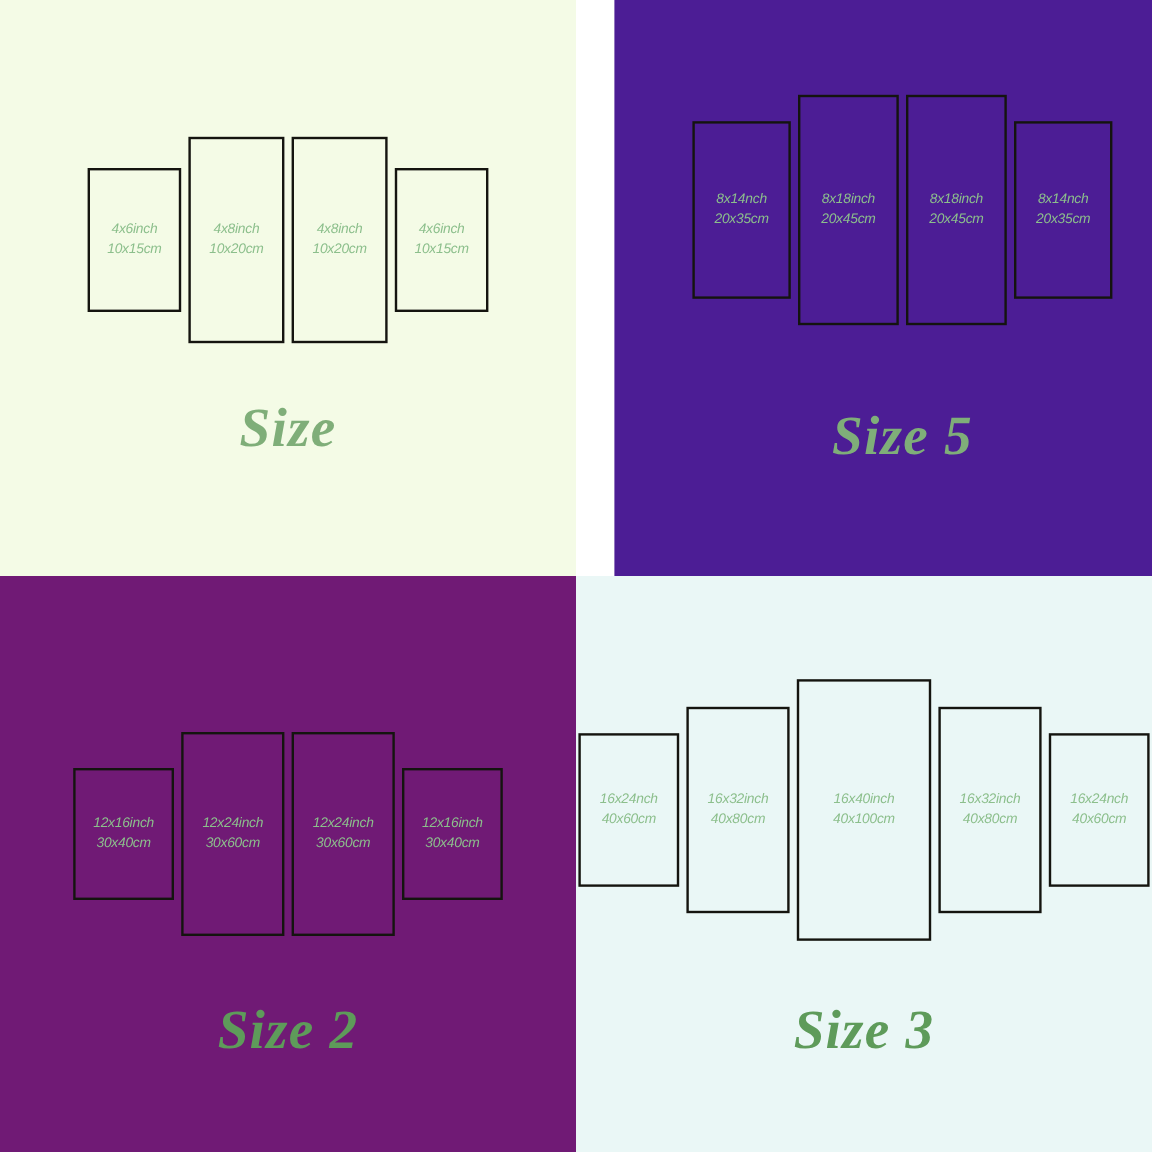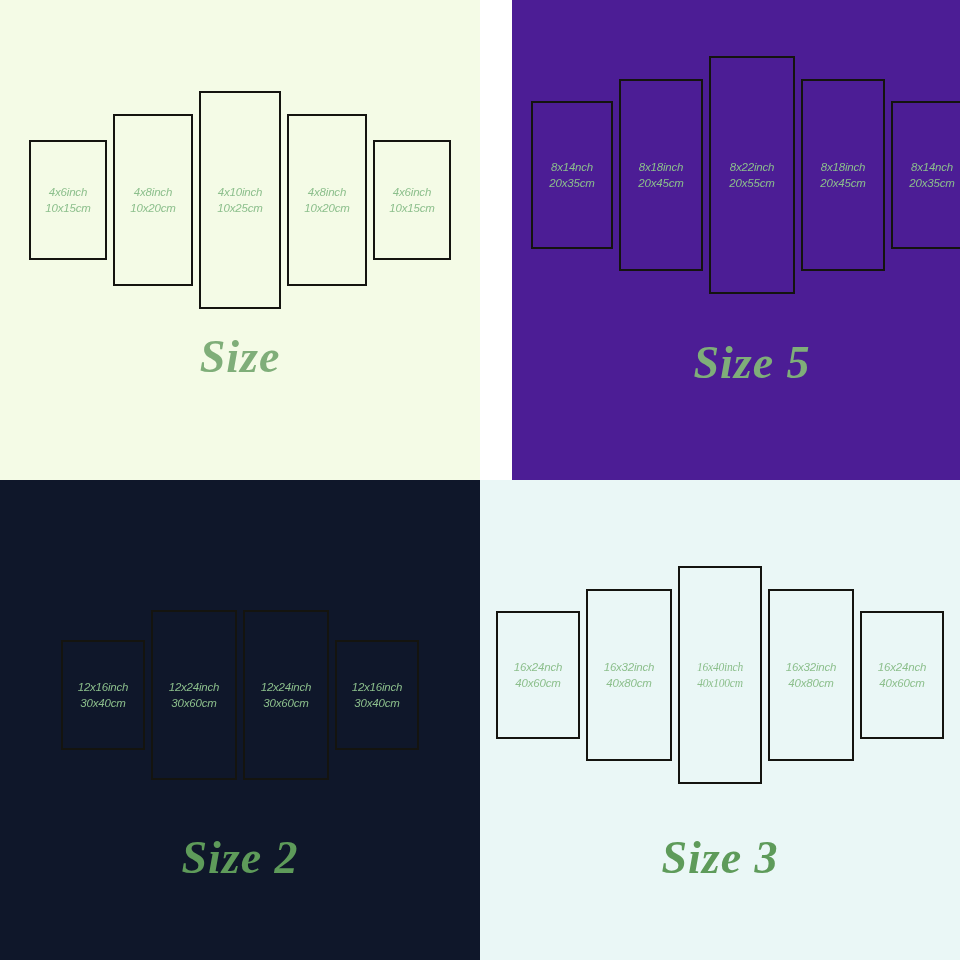--- a/index.html
+++ b/index.html
@@ -98,26 +98,20 @@
             <span class="panel-line" style="color: rgb(140, 191, 140);">4x6inch</span>
             <span class="panel-line" style="color: rgb(140, 191, 140);">10x15cm</span>
           </div>
         </div>
         <div class="panel" style="width: 80px; height: 172px; border-color: rgb(20, 20, 15);">
           <div class="panel-text">
             <span class="panel-line" style="color: rgb(140, 191, 140);">4x8inch</span>
             <span class="panel-line" style="color: rgb(140, 191, 140);">10x20cm</span>
           </div>
         </div>
-        <div class="panel" style="width: 82px; height: 218px; border-color: rgb(20, 20, 15);">
-          <div class="panel-text">
-            <span class="panel-line" style="color: rgb(140, 191, 140);">4x10inch</span>
-            <span class="panel-line" style="color: rgb(140, 191, 140);">10x25cm</span>
-          </div>
-        </div>
         <div class="panel" style="width: 80px; height: 172px; border-color: rgb(20, 20, 15);">
           <div class="panel-text">
             <span class="panel-line" style="color: rgb(140, 191, 140);">4x8inch</span>
             <span class="panel-line" style="color: rgb(140, 191, 140);">10x20cm</span>
           </div>
         </div>
         <div class="panel" style="width: 78px; height: 120px; border-color: rgb(20, 20, 15);">
           <div class="panel-text">
             <span class="panel-line" style="color: rgb(140, 191, 140);">4x6inch</span>
             <span class="panel-line" style="color: rgb(140, 191, 140);">10x15cm</span>
@@ -133,42 +127,36 @@
             <span class="panel-line" style="color: rgb(140, 191, 140);">8x14nch</span>
             <span class="panel-line" style="color: rgb(140, 191, 140);">20x35cm</span>
           </div>
         </div>
         <div class="panel" style="width: 84px; height: 192px; border-color: rgb(20, 20, 15);">
           <div class="panel-text">
             <span class="panel-line" style="color: rgb(140, 191, 140);">8x18inch</span>
             <span class="panel-line" style="color: rgb(140, 191, 140);">20x45cm</span>
           </div>
         </div>
-        <div class="panel" style="width: 86px; height: 238px; border-color: rgb(20, 20, 15);">
-          <div class="panel-text">
-            <span class="panel-line" style="color: rgb(140, 191, 140);">8x22inch</span>
-            <span class="panel-line" style="color: rgb(140, 191, 140);">20x55cm</span>
-          </div>
-        </div>
         <div class="panel" style="width: 84px; height: 192px; border-color: rgb(20, 20, 15);">
           <div class="panel-text">
             <span class="panel-line" style="color: rgb(140, 191, 140);">8x18inch</span>
             <span class="panel-line" style="color: rgb(140, 191, 140);">20x45cm</span>
           </div>
         </div>
         <div class="panel" style="width: 82px; height: 148px; border-color: rgb(20, 20, 15);">
           <div class="panel-text">
             <span class="panel-line" style="color: rgb(140, 191, 140);">8x14nch</span>
             <span class="panel-line" style="color: rgb(140, 191, 140);">20x35cm</span>
           </div>
         </div>
       </div>
       <div class="quad-title" style="color: rgb(127, 174, 121);">Size 5</div>
     </div>
-    <div class="quad q-bl" style="background: #0f172a;">
+    <div class="quad q-bl" style="background: #701a75;">
       <div class="panel-group">
         <div class="panel" style="width: 84px; height: 110px; border-color: rgb(20, 20, 15);">
           <div class="panel-text">
             <span class="panel-line" style="color: rgb(140, 191, 140);">12x16inch</span>
             <span class="panel-line" style="color: rgb(140, 191, 140);">30x40cm</span>
           </div>
         </div>
         <div class="panel" style="width: 86px; height: 170px; border-color: rgb(20, 20, 15);">
           <div class="panel-text">
             <span class="panel-line" style="color: rgb(140, 191, 140);">12x24inch</span>
@@ -197,21 +185,21 @@
             <span class="panel-line" style="color: rgb(140, 191, 140);">16x24nch</span>
             <span class="panel-line" style="color: rgb(140, 191, 140);">40x60cm</span>
           </div>
         </div>
         <div class="panel" style="width: 86px; height: 172px; border-color: rgb(20, 20, 15);">
           <div class="panel-text">
             <span class="panel-line" style="color: rgb(140, 191, 140);">16x32inch</span>
             <span class="panel-line" style="color: rgb(140, 191, 140);">40x80cm</span>
           </div>
         </div>
-        <div class="panel" style="width: 84px; height: 218px; border-color: rgb(20, 20, 15); font-family: Liberation Serif, serif;">
+        <div class="panel" style="width: 112px; height: 218px; border-color: rgb(20, 20, 15);">
           <div class="panel-text">
             <span class="panel-line" style="color: rgb(140, 191, 140);">16x40inch</span>
             <span class="panel-line" style="color: rgb(140, 191, 140);">40x100cm</span>
           </div>
         </div>
         <div class="panel" style="width: 86px; height: 172px; border-color: rgb(20, 20, 15);">
           <div class="panel-text">
             <span class="panel-line" style="color: rgb(140, 191, 140);">16x32inch</span>
             <span class="panel-line" style="color: rgb(140, 191, 140);">40x80cm</span>
           </div>

